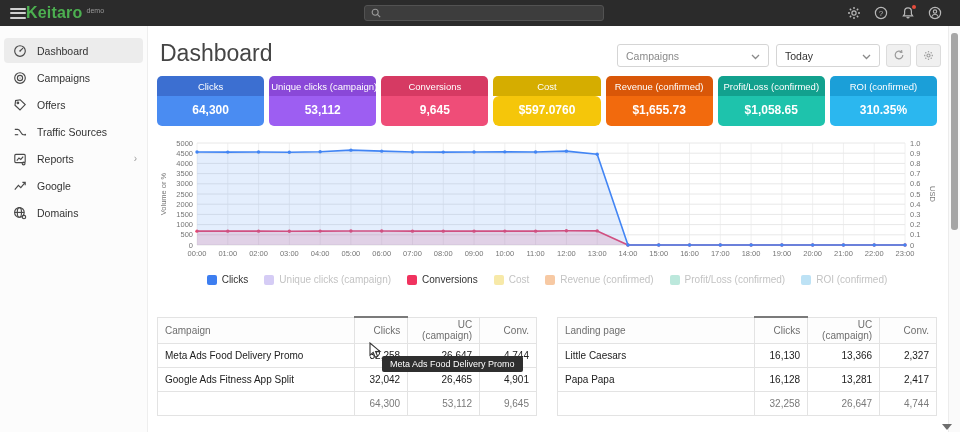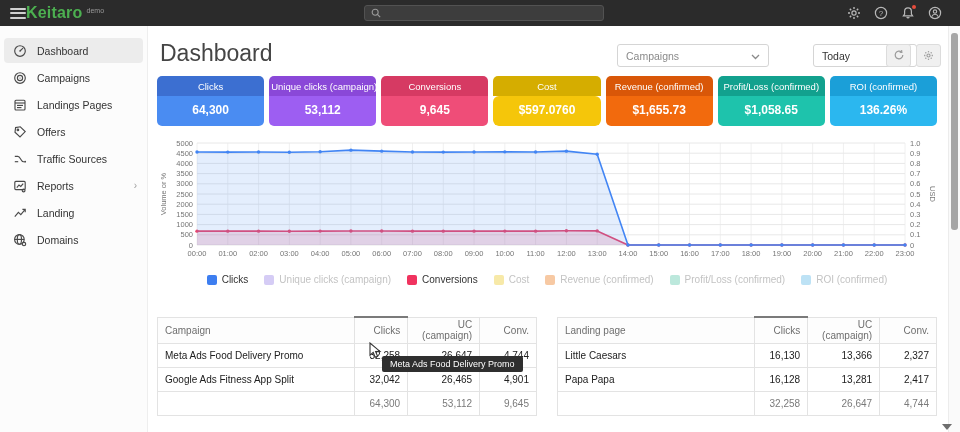--- a/index.html
+++ b/index.html
@@ -26,21 +26,21 @@
   .side-item .s-icon { width:15px; height:15px; flex:0 0 15px; display:flex; align-items:center; justify-content:center; }
   .side-item .s-label { font-size:10.5px; color:#333; margin-left:10px; white-space:nowrap; }
   .side-item.active::before { content:""; position:absolute; left:4px; right:4px; top:1px; bottom:1px; background:#ececec; border-radius:4px; z-index:-1; }
   .side-item.active { z-index:0; }
   .side-chevron { position:absolute; right:10px; color:#9e9e9e; font-size:10px; }
 
   
   .page-title { position:absolute; left:160px; top:40px; font-size:23px; color:#454545; font-weight:400; }
   .select-box { position:absolute; top:44px; height:23px; background:#fff; border:1px solid #d5d5d5; border-radius:3px; display:flex; align-items:center; justify-content:space-between; padding:0 8px; cursor:pointer; font-size:10.5px; }
   .sel-campaigns { left:617px; width:152px; color:#8a8a8a; }
-  .sel-today { left:776px; width:104px; color:#333;margin-left:37px; }
+  .sel-today { left:776px; width:104px; color:#333; }
   .tool-btn { position:absolute; top:44px; width:25px; height:23px; background:#f0f0f0; border:1px solid #dcdcdc; border-radius:3px; display:flex; align-items:center; justify-content:center; cursor:pointer; }
   .btn-refresh { left:886px; }
   .btn-gear { left:916px; }
 
   
   .cards { position:absolute; left:157px; top:76px; width:780px; display:flex; gap:5px; }
   .card { flex:1 1 0; border-radius:5px; overflow:hidden; color:#fff; text-align:center; }
   .card .c-label { font-size:9.5px; padding:5px 2px 4px; white-space:nowrap; overflow:hidden; }
   .card .c-value { font-size:12px; font-weight:bold; padding:7px 2px 9px; }
 
@@ -149,31 +149,20 @@
           <circle cx="7" cy="7" r="5.3" fill="none"></circle>
           <circle cx="7" cy="7" r="2.6" fill="none"></circle>
           <circle cx="7" cy="7" r="0.6" fill="#4a4a4a" stroke="none"></circle>
         </svg>
       </span>
       <span class="s-label">Campaigns</span>
     </div>
     <div class="side-item">
       <span class="s-icon">
         <svg width="14" height="14" viewBox="0 0 14 14" stroke="#4a4a4a" stroke-width="1.15">
-          <rect x="2" y="2.2" width="10" height="9.8" rx="1" fill="none"></rect>
-          <line x1="2" y1="5" x2="12" y2="5"></line>
-          <line x1="4" y1="7.4" x2="10" y2="7.4"></line>
-          <line x1="4" y1="9.6" x2="8.5" y2="9.6"></line>
-        </svg>
-      </span>
-      <span class="s-label">Landings Pages</span>
-    </div>
-    <div class="side-item">
-      <span class="s-icon">
-        <svg width="14" height="14" viewBox="0 0 14 14" stroke="#4a4a4a" stroke-width="1.15">
           <path d="M7.3 1.8 L12.2 6.6 L7 12 L2 7.2 L2.6 2.6 Z" fill="none"></path>
           <circle cx="4.9" cy="4.9" r="0.8" fill="none"></circle>
         </svg>
       </span>
       <span class="s-label">Offers</span>
     </div>
     <div class="side-item">
       <span class="s-icon">
         <svg width="14" height="14" viewBox="0 0 14 14" stroke="#4a4a4a" stroke-width="1.15">
           <path d="M1.8 4.3 h3 c2.8 0 2.8 5.4 5.6 5.4 h1.4" fill="none"></path>
@@ -194,21 +183,21 @@
       <span class="s-label">Reports</span>
       <span class="side-chevron">›</span>
     </div>
     <div class="side-item">
       <span class="s-icon">
         <svg width="14" height="14" viewBox="0 0 14 14" stroke="#4a4a4a" stroke-width="1.15">
           <polyline points="1.8,10.6 5.4,6.4 7.8,8.6 12,3.6" fill="none"></polyline>
           <polyline points="9.4,3.4 12.2,3.4 12.2,6.2" fill="none"></polyline>
         </svg>
       </span>
-      <span class="s-label">Landing</span>
+      <span class="s-label">Google</span>
     </div>
     <div class="side-item">
       <span class="s-icon">
         <svg width="14" height="14" viewBox="0 0 14 14" stroke="#4a4a4a" stroke-width="1.15">
           <circle cx="6.4" cy="6.4" r="4.8" fill="none"></circle>
           <ellipse cx="6.4" cy="6.4" rx="2.1" ry="4.8" fill="none"></ellipse>
           <line x1="1.6" y1="6.4" x2="11.2" y2="6.4"></line>
           <circle cx="11" cy="11" r="1.7" fill="#fcfcfc"></circle>
         </svg>
       </span>
@@ -272,21 +261,21 @@
     <div class="card">
       <div class="c-label" style="background: rgb(217, 87, 8);">Revenue (confirmed)</div>
       <div class="c-value" style="background: rgb(242, 106, 13);">$1,655.73</div>
     </div>
     <div class="card">
       <div class="c-label" style="background: rgb(18, 161, 142);">Profit/Loss (confirmed)</div>
       <div class="c-value" style="background: rgb(30, 195, 172);">$1,058.65</div>
     </div>
     <div class="card">
       <div class="c-label" style="background: rgb(27, 159, 216);">ROI (confirmed)</div>
-      <div class="c-value" style="background: rgb(43, 183, 239);">136.26%</div>
+      <div class="c-value" style="background: rgb(43, 183, 239);">310.35%</div>
     </div>
   </div>
 
 <div class="chart-wrap" id="chart">
     <svg width="780" height="132" viewBox="0 0 780 132">
       <line x1="40" y1="9" x2="40" y2="111" stroke="#f0f0f0" stroke-width="1"></line>
       <line x1="70.78260869565217" y1="9" x2="70.78260869565217" y2="111" stroke="#f0f0f0" stroke-width="1"></line>
       <line x1="101.56521739130434" y1="9" x2="101.56521739130434" y2="111" stroke="#f0f0f0" stroke-width="1"></line>
       <line x1="132.3478260869565" y1="9" x2="132.3478260869565" y2="111" stroke="#f0f0f0" stroke-width="1"></line>
       <line x1="163.1304347826087" y1="9" x2="163.1304347826087" y2="111" stroke="#f0f0f0" stroke-width="1"></line>

